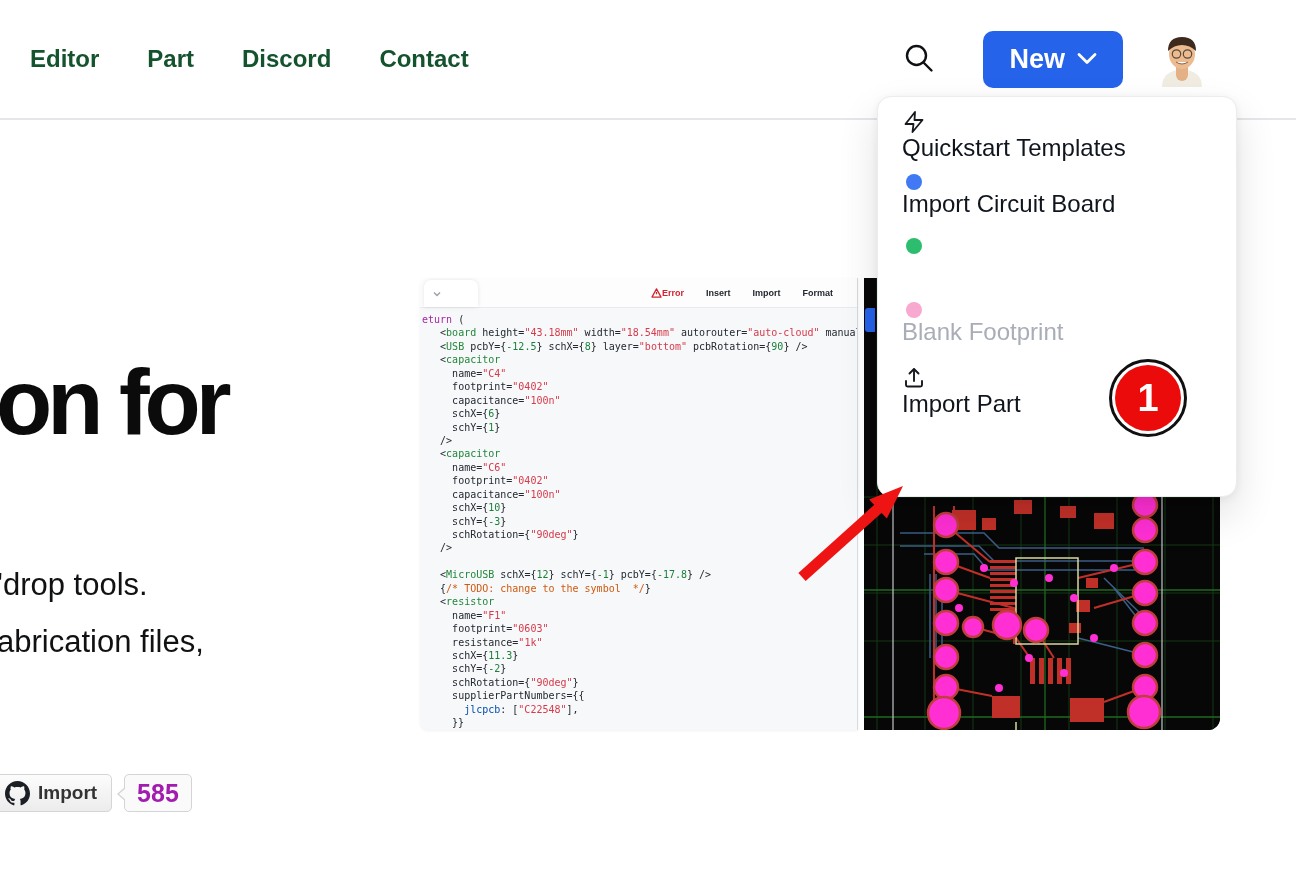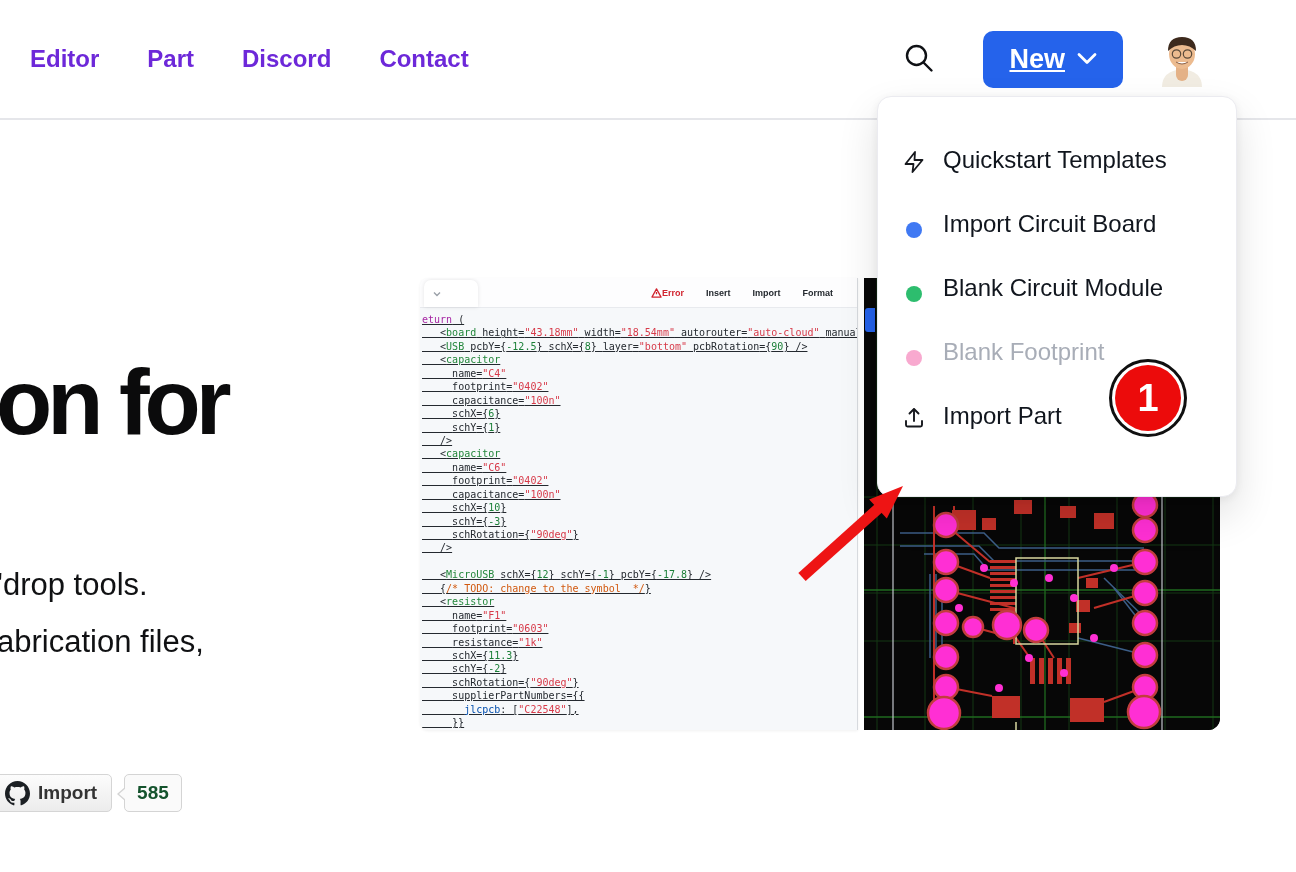--- a/index.html
+++ b/index.html
@@ -9,29 +9,28 @@
     font-family:"Liberation Sans", sans-serif; color:#111;
   }
 
   
   .header {
     position:absolute; top:0; left:0; width:1296px; height:120px;
     background:#fff; border-bottom:2px solid #e5e6ea;
     display:flex; align-items:center; padding:0 88px 0 30px;
   }
   .nav { display:flex; gap:48px; align-items:center; }
-  .nav-link { font-size:24px; font-weight:700; color:#6d28d9; text-decoration:none; cursor:pointer; }
+  .nav-link { font-size:24px; font-weight:700; color:#14532d; text-decoration:none; cursor:pointer; }
   .header-right { margin-left:auto; display:flex; align-items:center; }
   .search-btn { width:34px; height:34px; background:none; border:none; cursor:pointer; margin-right:47px; }
   .new-btn {
     display:flex; align-items:center; gap:12px;
     background:#2563eb; color:#fff; border:none; border-radius:10px;
     height:57px; padding:0 26px; font-size:27px; font-weight:600; cursor:pointer;
     margin-right:33px;
-    text-decoration:underline;
   }
   .avatar { width:52px; height:56px; border:none; background:none; cursor:pointer; }
 
   
   .hero-heading {
     position:absolute; left:-4px; top:348px;
     font-size:92px; line-height:108px; font-weight:700; letter-spacing:-5px;
     color:#0b0b0c; white-space:nowrap;
   }
   .hero-para {
@@ -42,21 +41,21 @@
   
   .gh-widget { position:absolute; left:-8px; top:774px; display:flex; align-items:center; }
   .gh-stars {
     display:flex; align-items:center; gap:8px; height:38px; padding:0 14px 0 12px;
     background:linear-gradient(#fcfcfc,#ececec); border:1px solid #d5d5d5; border-radius:5px;
     font-size:19px; font-weight:700; color:#333; cursor:pointer;
   }
   .gh-count {
     position:relative; margin-left:12px; height:38px; display:flex; align-items:center;
     background:#fafafa; border:1px solid #d4d4d4; border-radius:5px; padding:0 12px;
-    font-size:19px; font-weight:700; color:#14532d; cursor:pointer;
+    font-size:25px; font-weight:700; color:#a21caf; cursor:pointer;
   }
   .gh-count::before {
     content:""; position:absolute; left:-8px; top:12px;
     border-top:7px solid transparent; border-bottom:7px solid transparent; border-right:8px solid #d4d4d4;
   }
   .gh-count::after {
     content:""; position:absolute; left:-6px; top:13px;
     border-top:6px solid transparent; border-bottom:6px solid transparent; border-right:7px solid #fafafa;
   }
 
@@ -75,21 +74,21 @@
   .file-tab {
     position:absolute; left:4px; top:2px; width:54px; height:27px;
     background:#fff; border-radius:7px 7px 0 0; box-shadow:0 0 4px rgba(0,0,0,.10);
     display:flex; align-items:center; padding-left:9px; color:#8a8f98; font-size:9px;
   }
   .tb-error { display:flex; align-items:center; gap:0; color:#d1242f; }
   .editor-code {
     padding:5px 0 0 2px; font-family:"DejaVu Sans Mono", monospace;
     font-size:10px; line-height:13.45px; color:#24292f; overflow:hidden; height:421px;
   }
-  .code-line { height:13.45px; white-space:pre;text-decoration:underline; }
+  .code-line { height:13.45px; white-space:pre; }
   .tk-k{color:#a626a4} .tk-t{color:#22863a} .tk-a{color:#24292f}
   .tk-s{color:#d73a49} .tk-n{color:#1a7f37} .tk-p{color:#24292f}
   .tk-c{color:#d1590f} .tk-b{color:#0550ae}
 
   
   .pcb-card {
     position:absolute; left:864px; top:278px; width:356px; height:452px;
     border-radius:0 12px 12px 0; overflow:hidden; background:#070707;
   }
   .run-sliver {
@@ -98,22 +97,22 @@
   }
 
   
   .dropdown {
     position:absolute; left:877px; top:96px; width:360px; height:401px;
     background:#fff; border:1px solid #ebebf0; border-radius:14px;
     box-shadow:0 18px 40px rgba(0,0,0,.12), 0 2px 8px rgba(0,0,0,.06);
     padding-top:13px; z-index:20;
   }
   .menu-item {
-    position:relative; height:64px; display:flex; align-items:flex-end; gap:17px;
-    padding:0 24px; font-size:24px; color:#10151d; cursor:pointer;
+    position:relative; height:64px; display:flex; align-items:flex-start; 
+    padding:0 24px; font-size:24px; color:#10151d; cursor:pointer;flex-direction:column;
   }
   .menu-item.disabled { color:#a8adb7; }
   .menu-item .mi-icon { width:24px; height:24px; flex:0 0 24px; }
   .dot { width:16px; height:16px; border-radius:50%; margin:0 4px; flex:0 0 16px; }
 
   .step-badge {
     position:absolute; left:231px; top:-7px; width:78px; height:78px;
     border:3px solid #101010; border-radius:50%; background:#fff;
     display:flex; align-items:center; justify-content:center;
   }
@@ -343,21 +342,20 @@
         <path d="M13 2 3.5 14h8l-1 8 10-12h-8l.5-8z"></path>
       </svg>
       <span>Quickstart Templates</span>
     </div>
     <div class="menu-item">
       <span class="dot" style="background: rgb(64, 121, 243);"></span>
       <span>Import Circuit Board</span>
     </div>
     <div class="menu-item">
       <span class="dot" style="background: rgb(45, 189, 110);"></span>
-      <span>Blank Circuit Module</span>
     </div>
     <div class="menu-item disabled">
       <span class="dot" style="background: rgb(248, 169, 207);"></span>
       <span>Blank Footprint</span>
     </div>
     <div class="menu-item">
       <svg class="mi-icon" viewBox="0 0 24 24" fill="none" stroke="#16181d" stroke-width="1.9" stroke-linecap="round" stroke-linejoin="round">
         <path d="M20 15v4a1.5 1.5 0 0 1-1.5 1.5h-13A1.5 1.5 0 0 1 4 19v-4"></path>
         <polyline points="7.5,7.5 12,3 16.5,7.5"></polyline>
         <line x1="12" y1="3.4" x2="12" y2="15"></line>

